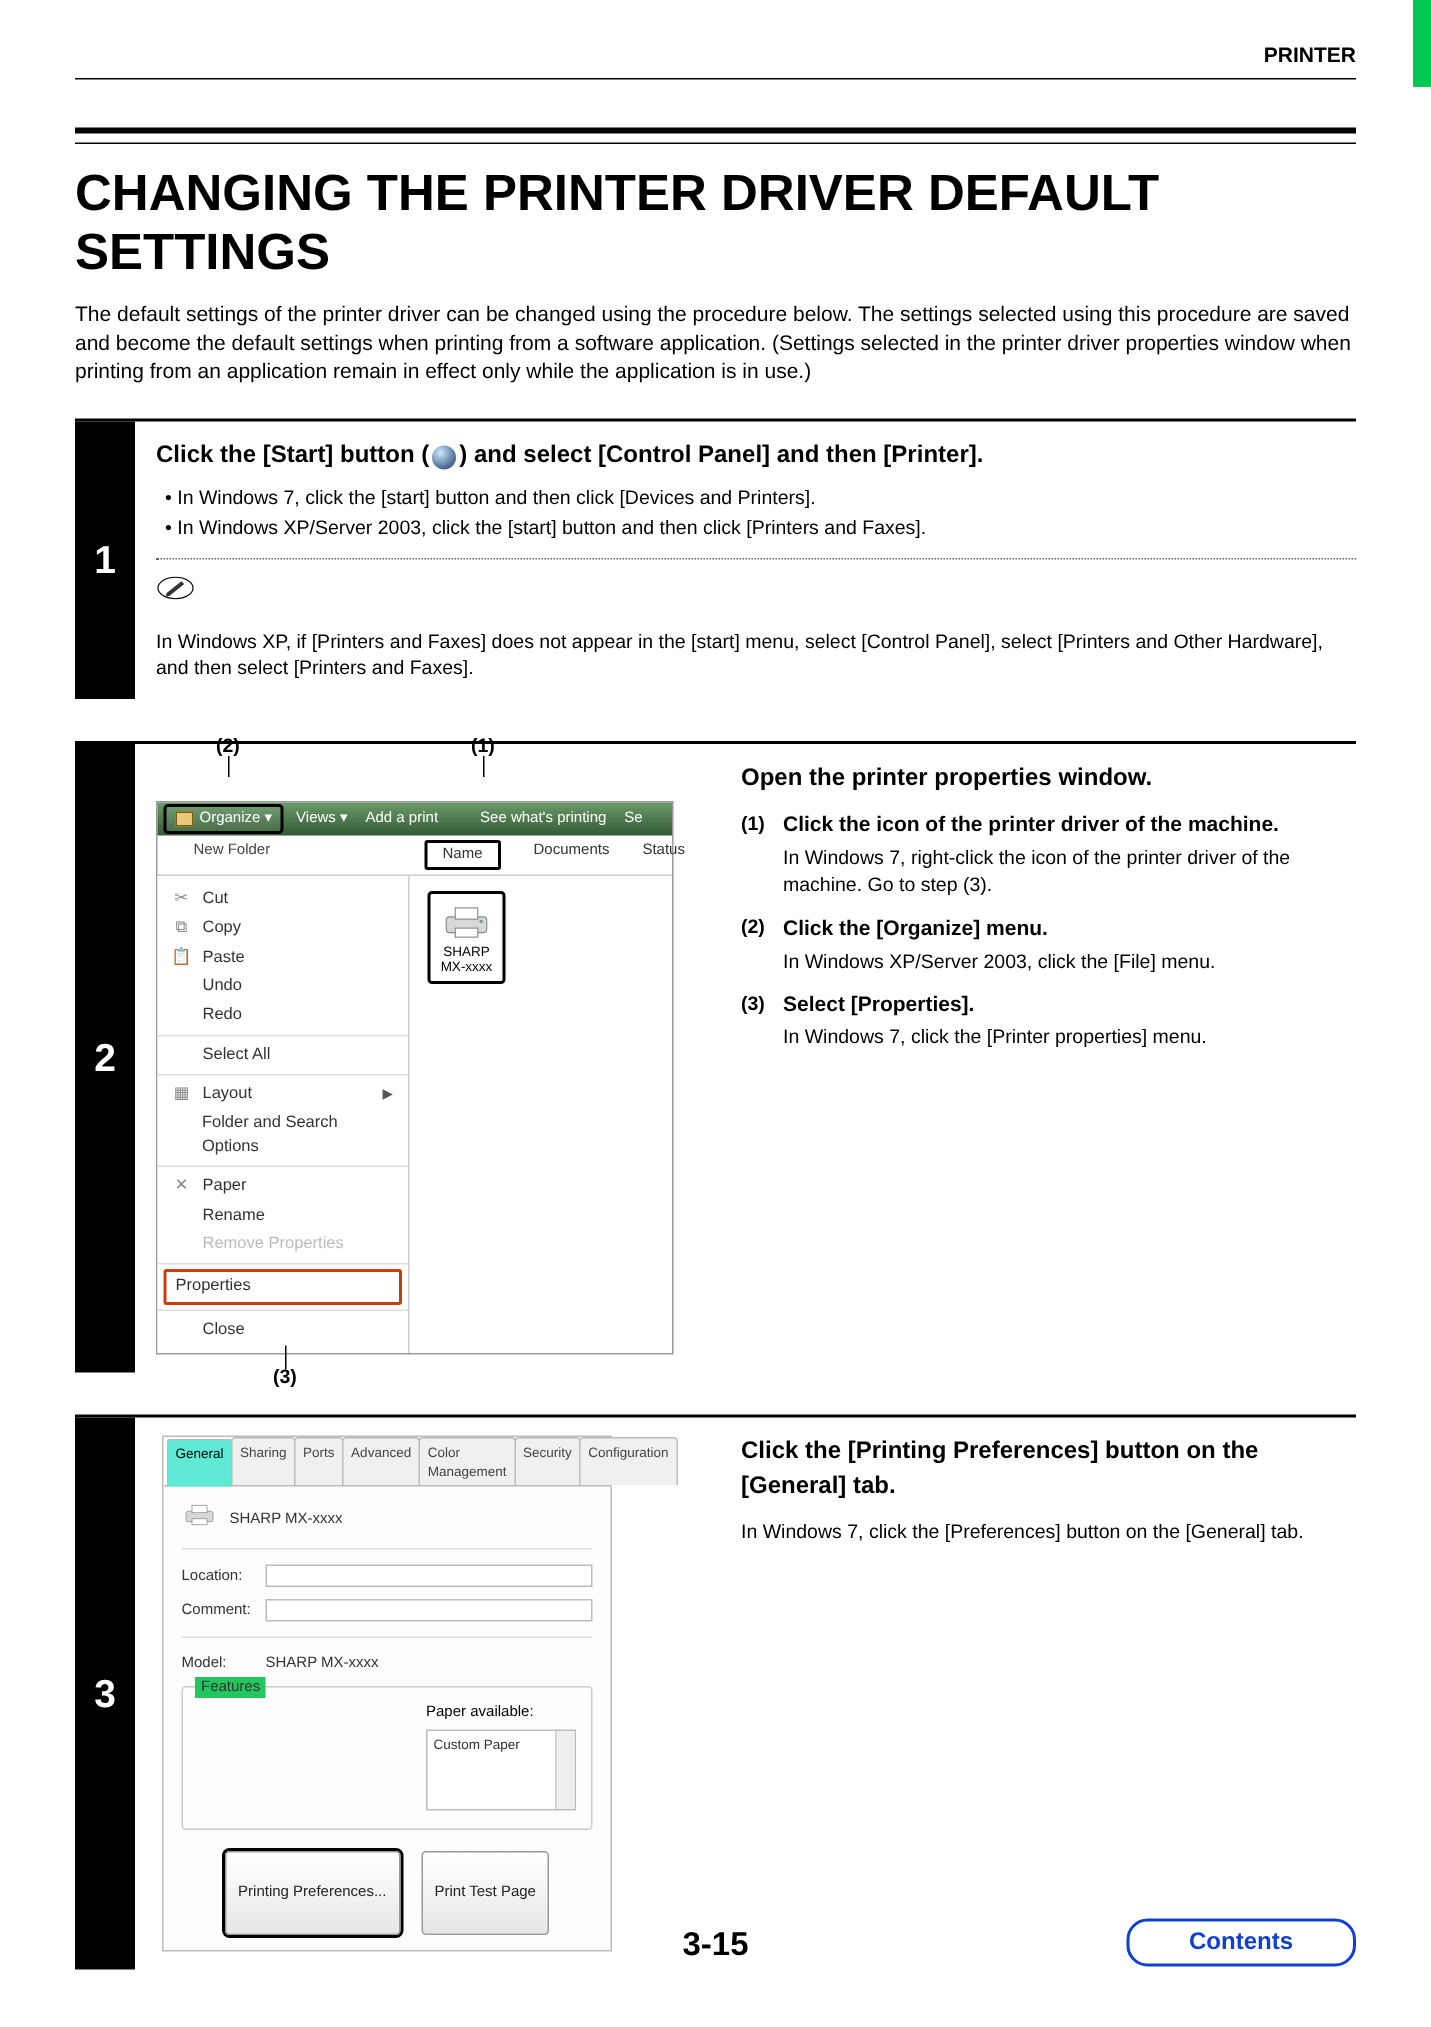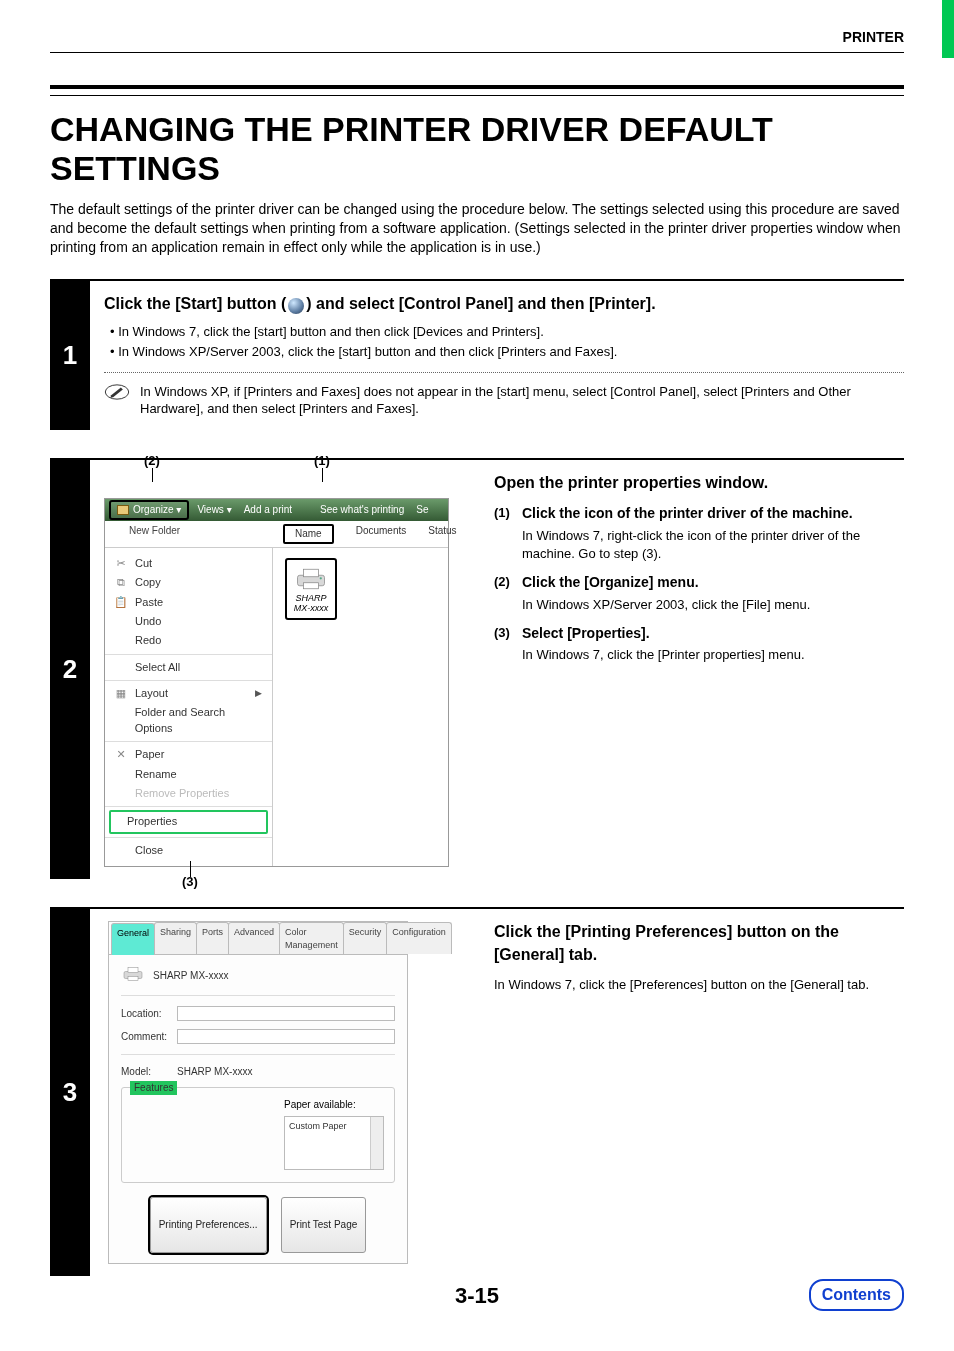--- a/index.html
+++ b/index.html
@@ -76,20 +76,21 @@
   .bullet { margin-left: 6px; margin-bottom: 2px; }
   .dotted-sep {
     border-top: 1px dotted #666;
     margin: 10px 0 10px 0;
   }
   .note-row {
     display: flex;
     align-items: flex-start;
     gap: 10px;
     margin-top: 6px;
+    flex-direction: column;
   }
   .note-icon {
     flex: 0 0 26px;
     height: 18px;
   }
   .note-icon svg { width: 26px; height: 18px; }
   .note-text { font-size: 13px; line-height: 1.35; }
 
   
   .step2-grid {
@@ -186,30 +187,29 @@
     border-right: 1px solid #ccc;
     padding: 6px 0;
   }
   .menu-sep { border-top: 1px solid #ddd; margin: 3px 0; }
   .menu-item {
     display: flex; align-items: center;
     padding: 2px 10px;
     color: #333;
     gap: 8px;
   }
-  .menu-item.props { border:2px solid #22c55e; border-radius:2px; margin:2px 4px; padding:2px 16px;}
+  .menu-item.props { border:2px solid #c2410c; border-radius:2px; margin:2px 4px; padding:2px 6px;}
   .mi-icon{width:12px;display:inline-flex;justify-content:center;color:#888;}
   .menu-item .arrow{margin-left:auto;color:#555;font-size:9px;}
   .content-pane {
     flex: 1;
     display: flex;
     align-items: flex-start;
     justify-content: flex-start;
     padding: 10px 0 0 12px;
-    font-style: italic;
   }
   .printer-icon-wrap {
     border: 2px solid #000;
     border-radius: 3px;
     padding: 6px 6px 4px 6px;
     text-align: center;
   }
   .printer-icon-wrap svg{width:36px;height:26px;display:block;margin:0 auto 2px;}
   .printer-icon-wrap .pname{font-size:9px;line-height:1.1;}
 
@@ -266,21 +266,21 @@
     bottom: 42px; left: 0; right: 0;
     text-align: center;
     font-size: 22px;
     font-weight: bold;
   }
   .contents-btn {
     position: absolute;
     bottom: 40px; right: 50px;
     border: 2px solid #1040d0;
     border-radius: 14px;
-    padding: 5px 11px;
+    padding: 5px 40px;
     color: #1040d0;
     font-weight: bold;
     font-size: 16px;
     background: #fff;
   }
   .start-orb{
     display:inline-block;width:16px;height:16px;border-radius:50%;
     background:radial-gradient(circle at 35% 30%, #cfe8ff 0%, #5a7aa0 60%, #2a3a50 100%);
     vertical-align:middle;margin:0 2px -3px 2px;
   }

